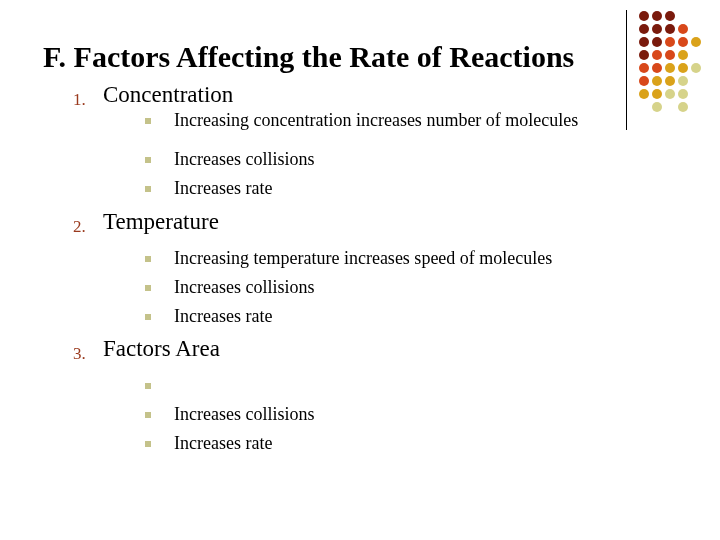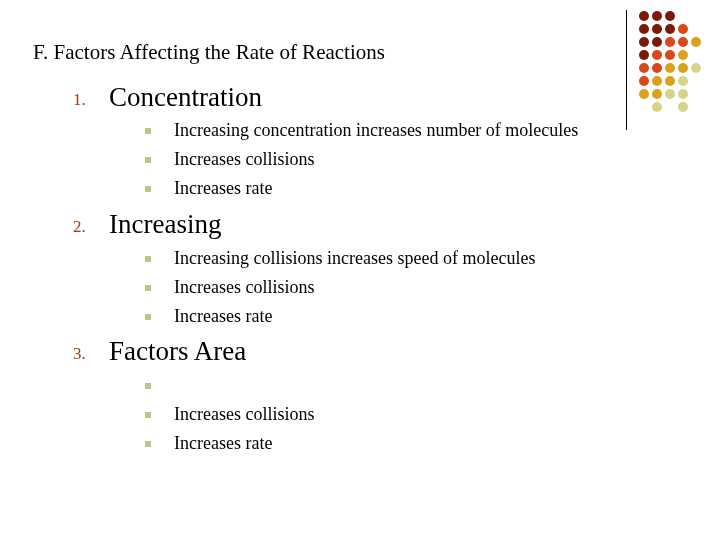--- a/index.html
+++ b/index.html
@@ -3,24 +3,24 @@
 <meta charset="utf-8">
 <style>
   html, body { margin: 0; padding: 0; }
   body {
     width: 720px; height: 540px; background: #ffffff; position: relative; overflow: hidden;
     font-family: "Liberation Serif", "DejaVu Serif", serif; color: #000;
   }
   .vline { position: absolute; left: 626px; top: 10px; width: 1px; height: 120px; background: #000; }
   .dots { position: absolute; left: 639px; top: 11px; }
   .dot { position: absolute; width: 10px; height: 10px; border-radius: 50%; }
-  .title { position: absolute; left: 33px; top: 40px; font-size: 21px; white-space: nowrap; }
+  .title { position: absolute; left: 43px; top: 40px; font-size: 30px; white-space: nowrap; font-weight: bold; }
   .section { position: absolute; left: 0; width: 720px; }
   .num { position: absolute; left: 73px; font-size: 17px; color: #9a3a1e; }
-  .heading { position: absolute; left: 109px; font-size: 27px; white-space: nowrap; }
+  .heading { position: absolute; left: 103px; font-size: 23px; white-space: nowrap; }
   .bullet { position: absolute; left: 0; width: 720px; height: 24px; }
   .bmark { position: absolute; left: 145px; top: 8px; width: 6px; height: 6px; background: #c4c28a; }
   .btext { position: absolute; left: 174px; top: 0; font-size: 18px; white-space: nowrap; }
 </style>
 </head>
 <body>
 
 <div>
   <div class="vline"></div>
   <div class="dots" id="dots">
@@ -56,40 +56,40 @@
       <span class="dot" style="left: 13px; top: 91px; background: rgb(214, 211, 138);"></span>
       <span class="dot" style="left: 39px; top: 91px; background: rgb(214, 211, 138);"></span>
     </div>
 
   <div class="title">F. Factors Affecting the Rate of Reactions</div>
 
   <div class="section" style="top:82px;">
     <span class="num" style="top:8px;">1.</span>
     <span class="heading" style="top:0;">Concentration</span>
   </div>
-  <div class="bullet" style="top:120px;">
+  <div class="bullet" style="top:110px;">
     <span class="bmark"></span>
     <span class="btext">Increasing concentration increases number of molecules</span>
   </div>
   <div class="bullet" style="top:149px;">
     <span class="bmark"></span>
     <span class="btext">Increases collisions</span>
   </div>
   <div class="bullet" style="top:178px;">
     <span class="bmark"></span>
     <span class="btext">Increases rate</span>
   </div>
 
   <div class="section" style="top:209px;">
     <span class="num" style="top:8px;">2.</span>
-    <span class="heading" style="top:0;">Increasing</span>
+    <span class="heading" style="top:0;">Temperature</span>
   </div>
   <div class="bullet" style="top:248px;">
     <span class="bmark"></span>
-    <span class="btext">Increasing collisions increases speed of molecules</span>
+    <span class="btext">Increasing temperature increases speed of molecules</span>
   </div>
   <div class="bullet" style="top:277px;">
     <span class="bmark"></span>
     <span class="btext">Increases collisions</span>
   </div>
   <div class="bullet" style="top:306px;">
     <span class="bmark"></span>
     <span class="btext">Increases rate</span>
   </div>
 

